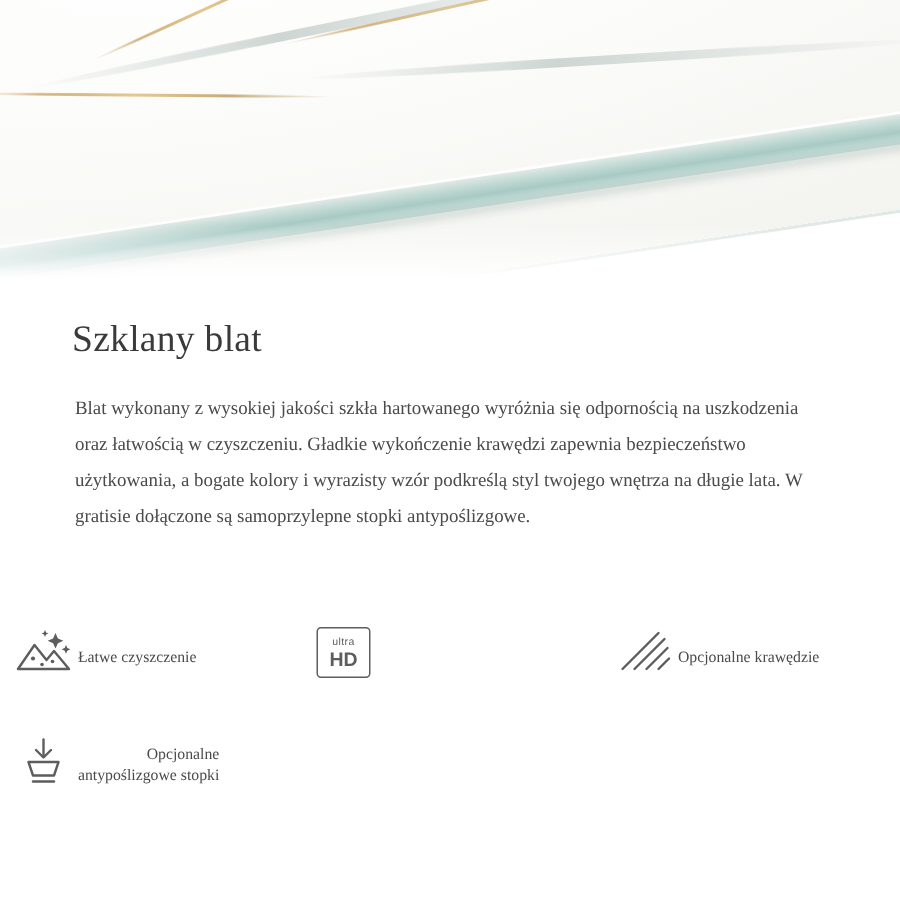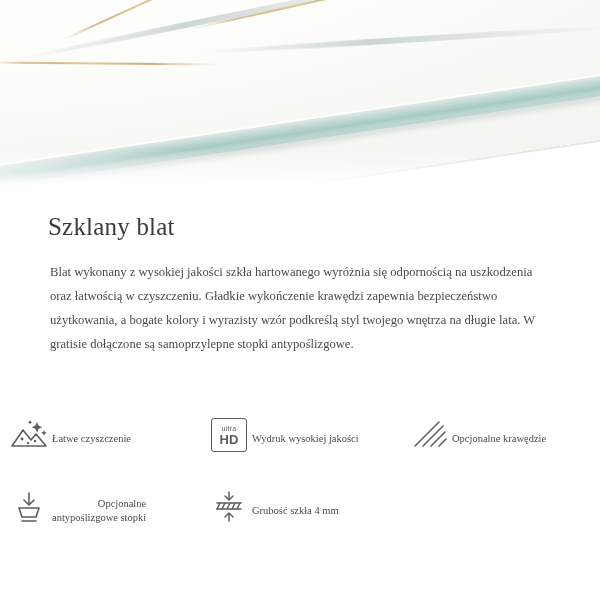--- a/index.html
+++ b/index.html
@@ -224,21 +224,20 @@
       <span class="caption">Łatwe czyszczenie</span>
     </div>
 
     <div class="feature">
       <span class="glyph">
         <span class="hd-box">
           <span class="u">ultra</span>
           <span class="hd">HD</span>
         </span>
       </span>
-      <span class="caption">Wydruk wysokiej jakości</span>
     </div>
 
     <div class="feature">
       <span class="glyph">
         <svg width="40" height="34" viewBox="0 0 40 34" fill="none" stroke="#5d5d5d" stroke-width="1.6" stroke-linecap="round">
           <path d="M6 28 L30 4"></path>
           <path d="M14 28 L34 8"></path>
           <path d="M22 28 L36 14"></path>
           <path d="M30 28 L37 21"></path>
         </svg>
@@ -255,29 +254,15 @@
           <path d="M10 18 H30 L27 27 H13 Z"></path>
           <path d="M13 31 H27"></path>
         </svg>
       </span>
       <span class="caption">
         <span>Opcjonalne</span><br>
         <span>antypoślizgowe stopki</span>
       </span>
     </div>
 
-    <div class="feature">
-      <span class="glyph">
-        <svg width="40" height="34" viewBox="0 0 40 34" fill="none" stroke="#5d5d5d" stroke-width="1.5" stroke-linecap="round" stroke-linejoin="round">
-          <path d="M20 2 V9"></path>
-          <path d="M16 6 L20 10 L24 6"></path>
-          <path d="M8 13 H32"></path>
-          <path d="M8 19 H32"></path>
-          <path d="M11 13 L8 19 M16 13 L13 19 M21 13 L18 19 M26 13 L23 19 M31 13 L28 19"></path>
-          <path d="M20 31 V24"></path>
-          <path d="M16 27 L20 23 L24 27"></path>
-        </svg>
-      </span>
-      <span class="caption">Grubość szkła 4 mm</span>
-    </div>
 
   </div>
 </div>
 
 </body></html>

